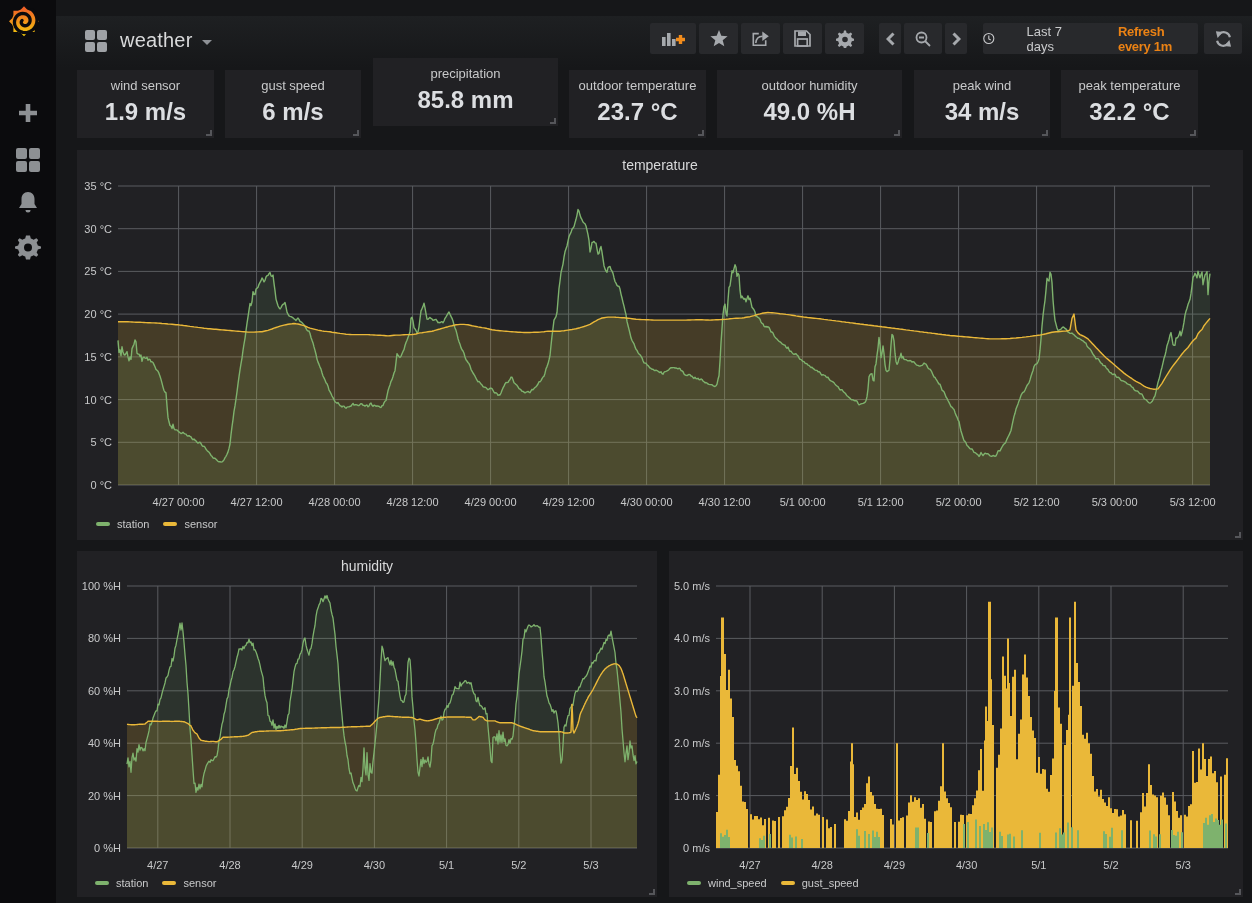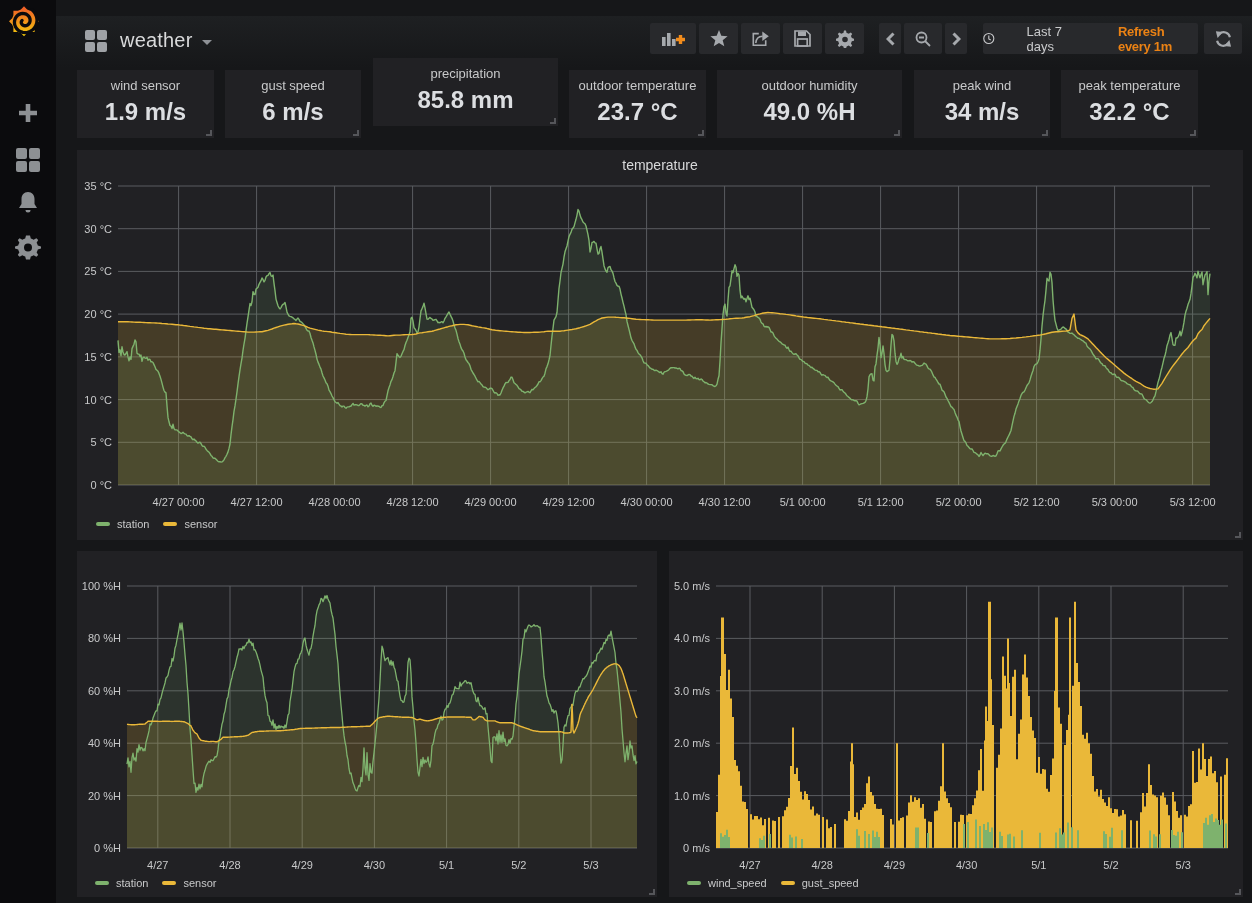--- a/index.html
+++ b/index.html
@@ -222,20 +222,21 @@
     </svg>
 <div class="legend" style="left:19px;top:368px">
       <div class="dash" style="background:#7EB26D"></div>
       <span>station</span>
       <div class="dash" style="background:#EAB839"></div>
       <span>sensor</span>
     </div>
 <div class="rsz"></div>
 </div>
 <div class="panel" style="left:77px;top:551px;width:580px;height:346px">
+<div class="ptitle">humidity</div>
 <svg width="580" height="346" viewBox="0 0 580 346" style="position:absolute;left:0;top:0">
       <line x1="50.0" y1="297.0" x2="560.0" y2="297.0" stroke="#5a5c60" stroke-width="1"></line>
       <text x="44" y="301.0" font-size="11" fill="#c8c9ca" text-anchor="end">0 %H</text>
       <line x1="50.0" y1="244.6" x2="560.0" y2="244.6" stroke="#5a5c60" stroke-width="1"></line>
       <text x="44" y="248.6" font-size="11" fill="#c8c9ca" text-anchor="end">20 %H</text>
       <line x1="50.0" y1="192.2" x2="560.0" y2="192.2" stroke="#5a5c60" stroke-width="1"></line>
       <text x="44" y="196.2" font-size="11" fill="#c8c9ca" text-anchor="end">40 %H</text>
       <line x1="50.0" y1="139.8" x2="560.0" y2="139.8" stroke="#5a5c60" stroke-width="1"></line>
       <text x="44" y="143.8" font-size="11" fill="#c8c9ca" text-anchor="end">60 %H</text>
       <line x1="50.0" y1="87.4" x2="560.0" y2="87.4" stroke="#5a5c60" stroke-width="1"></line>

